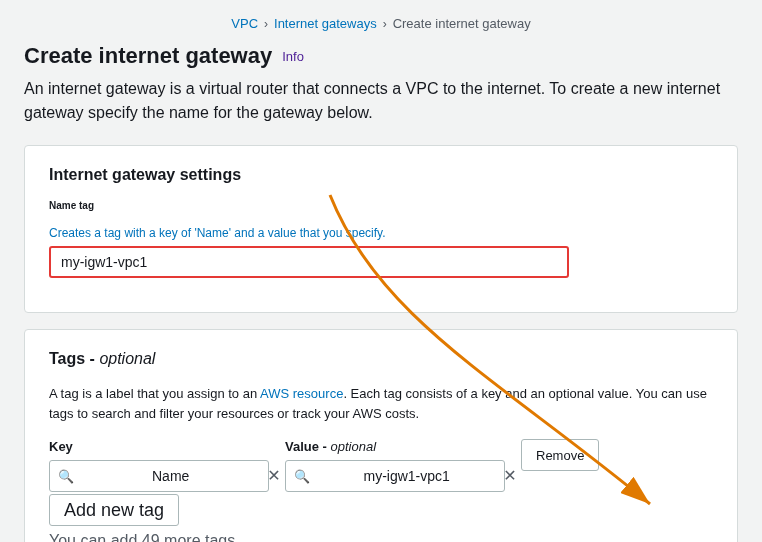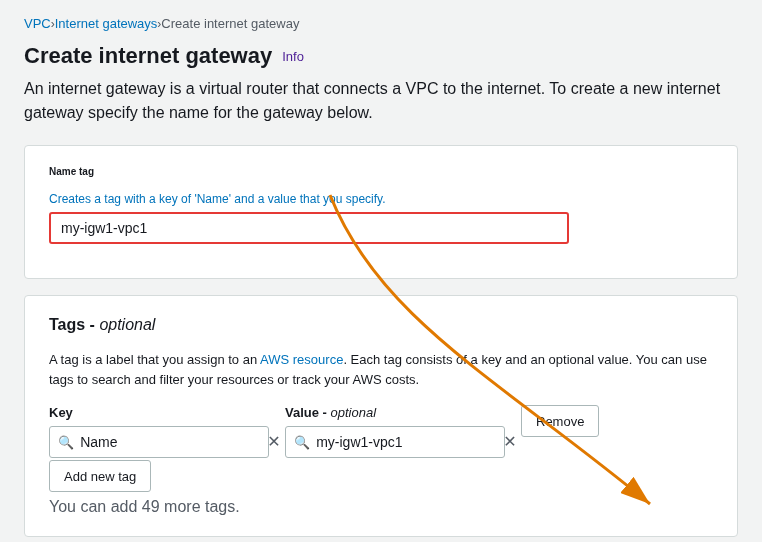--- a/index.html
+++ b/index.html
@@ -12,23 +12,25 @@
       min-height: 542px;
     }
 
     .page-container {
       padding: 16px 24px;
     }
 
     .breadcrumb {
       display: flex;
       align-items: center;
+      gap: 6px;
       font-size: 13px;
       color: #545b64;
       margin-bottom: 12px;
+      justify-content: center;
     }
     .breadcrumb a {
       color: #0073bb;
       text-decoration: none;
     }
     .breadcrumb-separator {
       color: #545b64;
       font-size: 12px;
     }
 
@@ -146,20 +148,21 @@
       height: 32px;
       padding: 0 8px;
       gap: 6px;
     }
     .tag-input-wrapper input {
       border: none;
       outline: none;
       font-size: 14px;
       color: #16191f;
       background: transparent;
+      text-align: center;
     }
     .tag-input-wrapper .search-icon {
       color: #545b64;
       font-size: 13px;
     }
     .tag-input-wrapper .clear-icon {
       cursor: pointer;
       color: #545b64;
       font-size: 16px;
       line-height: 1;
@@ -179,21 +182,21 @@
       cursor: pointer;
       white-space: nowrap;
     }
 
     .add-tag-btn {
       height: 32px;
       padding: 0 14px;
       border: 1px solid #aab7b8;
       border-radius: 3px;
       background: #fff;
-      font-size: 13px;
+      font-size: 18px;
       color: #16191f;
       cursor: pointer;
       margin-top: 2px;
     }
 
     .add-tag-hint {
       font-size: 16px;
       color: #545b64;
       margin-top: 6px;
     }
@@ -227,20 +230,21 @@
     </div>
 
     <div class="page-title-row">
       <h1 class="page-title">Create internet gateway</h1>
       <a href="#" class="info-link">Info</a>
     </div>
 
     <p class="page-description">An internet gateway is a virtual router that connects a VPC to the internet. To create a new internet gateway specify the name for the gateway below.</p>
 
     <div class="card">
+      <div class="card-title">Internet gateway settings</div>
       <div class="form-field">
         <div class="field-label">Name tag</div>
         <div class="field-hint">Creates a tag with a key of 'Name' and a value that you specify.</div>
         <input class="text-input" type="text" value="my-igw1-vpc1" style="">
       </div>
     </div>
 
     <div class="card tags-card">
       <div class="card-title">
         <span>Tags</span> - <span class="optional-label">optional</span>

